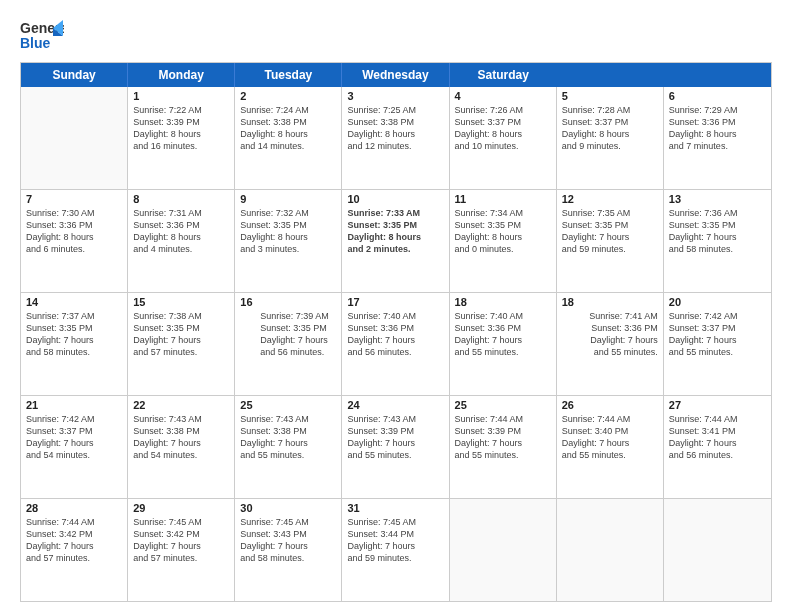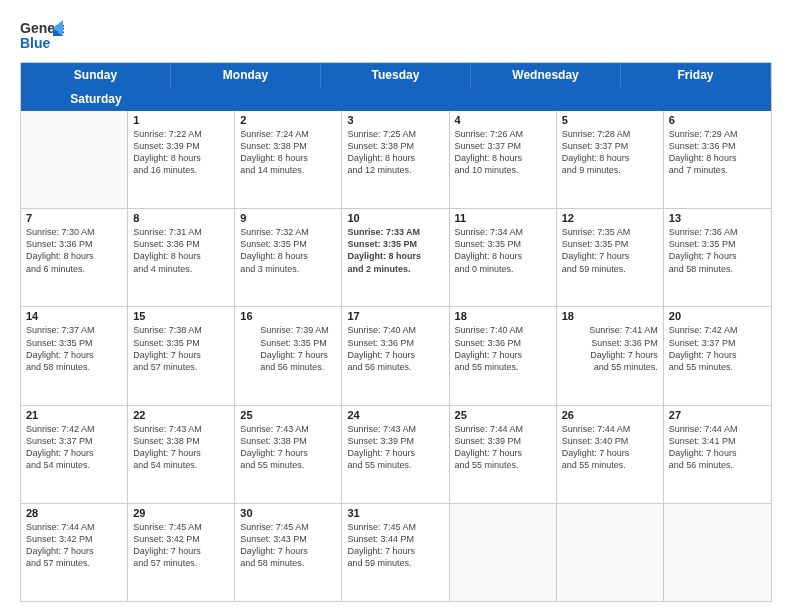--- a/index.html
+++ b/index.html
@@ -43,21 +43,21 @@
       margin-top: 2px;
     }
     .calendar {
       flex: 1;
       display: flex;
       flex-direction: column;
       border: 1px solid #ccc;
     }
     .cal-header {
       display: grid;
-      grid-template-columns: repeat(5, 1fr);
+      grid-template-columns: repeat(7, 1fr);
       background: #1565c0;
     }
     .cal-header-cell {
       color: #fff;
       font-size: 12px;
       font-weight: bold;
       padding: 5px 4px;
       text-align: center;
       border-right: 1px solid #3a7bd5;
     }
@@ -115,21 +115,20 @@
       <div class="subtitle"></div>
     </div>
   </div>
 
   <div class="calendar">
     <div class="cal-header">
     <div class="cal-header-cell">Sunday</div>
         <div class="cal-header-cell">Monday</div>
         <div class="cal-header-cell">Tuesday</div>
         <div class="cal-header-cell">Wednesday</div>
-        <div class="cal-header-cell">Friday</div>
         <div class="cal-header-cell">Saturday</div>
       </div>
     <div class="cal-body">
     <div class="cal-row">
           <div class="cal-cell empty"></div>
           <div class="cal-cell">
             <div class="day-number">1</div>
             <div class="cell-text" style="white-space: pre-line;">Sunrise: 7:22 AM
 Sunset: 3:39 PM
 Daylight: 8 hours

